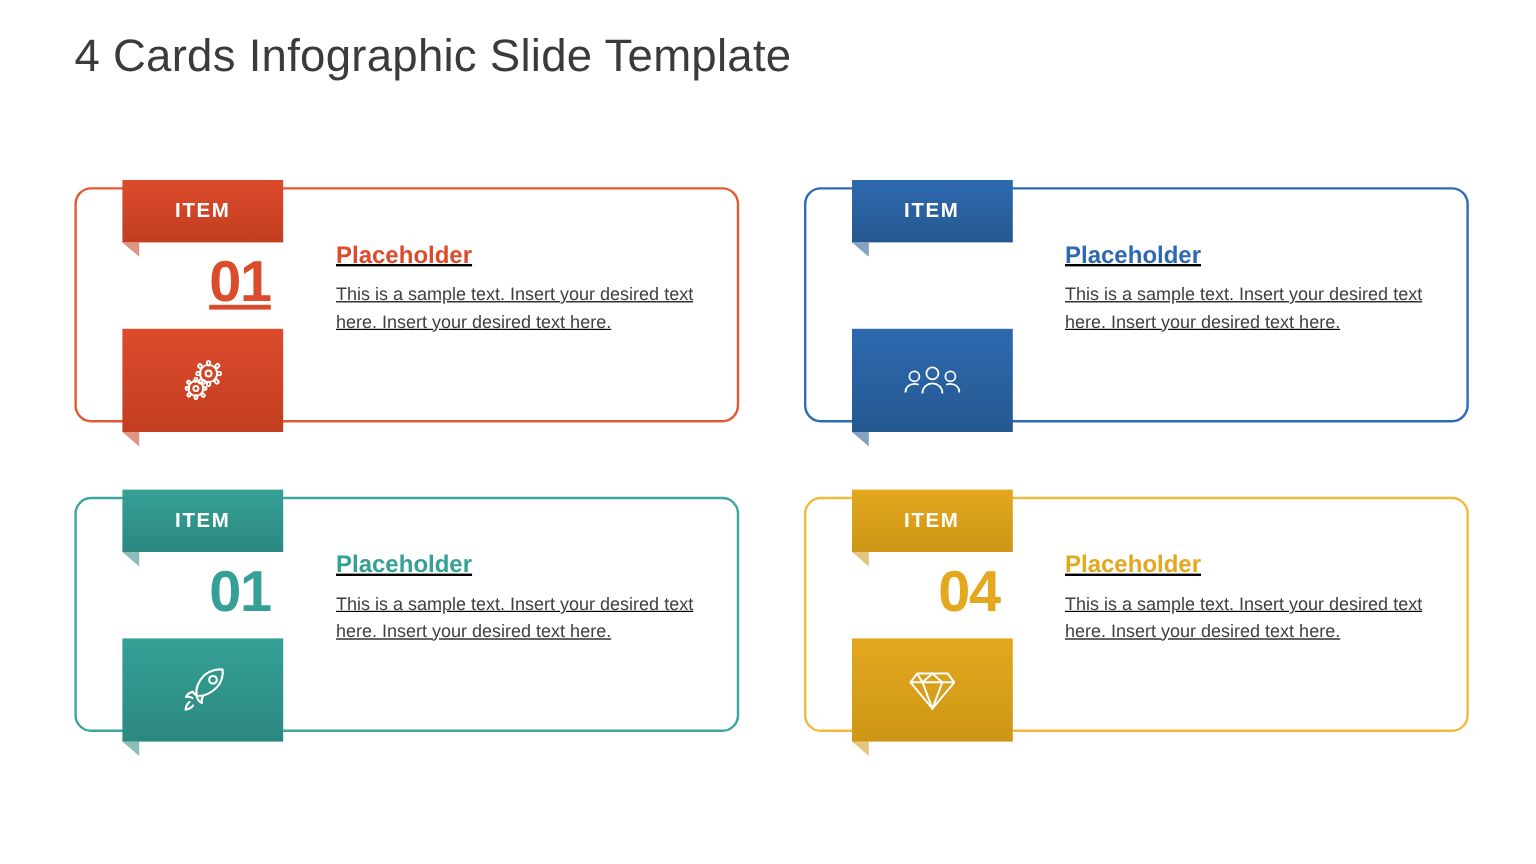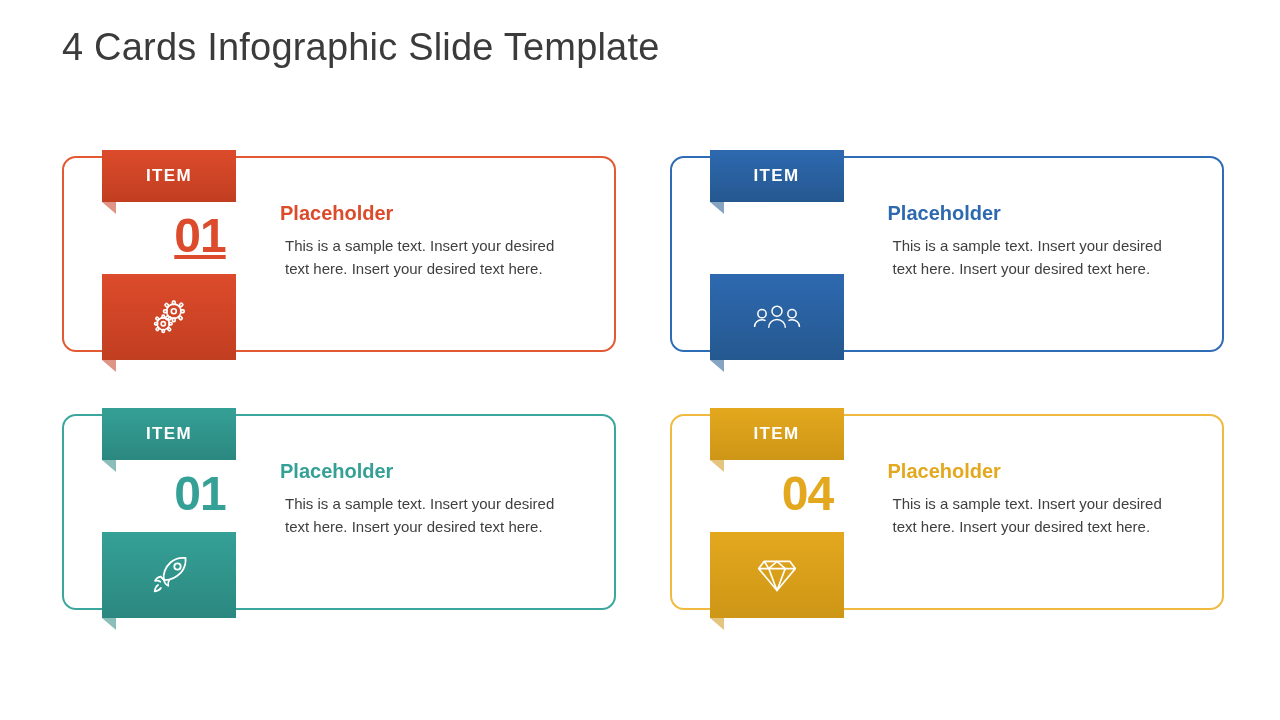--- a/index.html
+++ b/index.html
@@ -112,31 +112,32 @@
     text-align: center;
     font-size: 48px;
     font-weight: bold;
     letter-spacing: -1px;
   }
   .content {
     position: absolute;
     left: 218px;
     top: 52px;
     width: 300px;
+    text-decoration: underline;
   }
   .content-title {
     font-size: 20px;
     font-weight: bold;
     margin: 0 0 10px 0;
   }
   .content-text {
     font-size: 15px;
     line-height: 1.5;
     color: #3f3f3f;
-    margin: 5px;
+    margin: 0;
   }
   svg.ic {
     display: block;
   }
 </style>
 </head>
 <body>
 
 <div class="slide">
 

